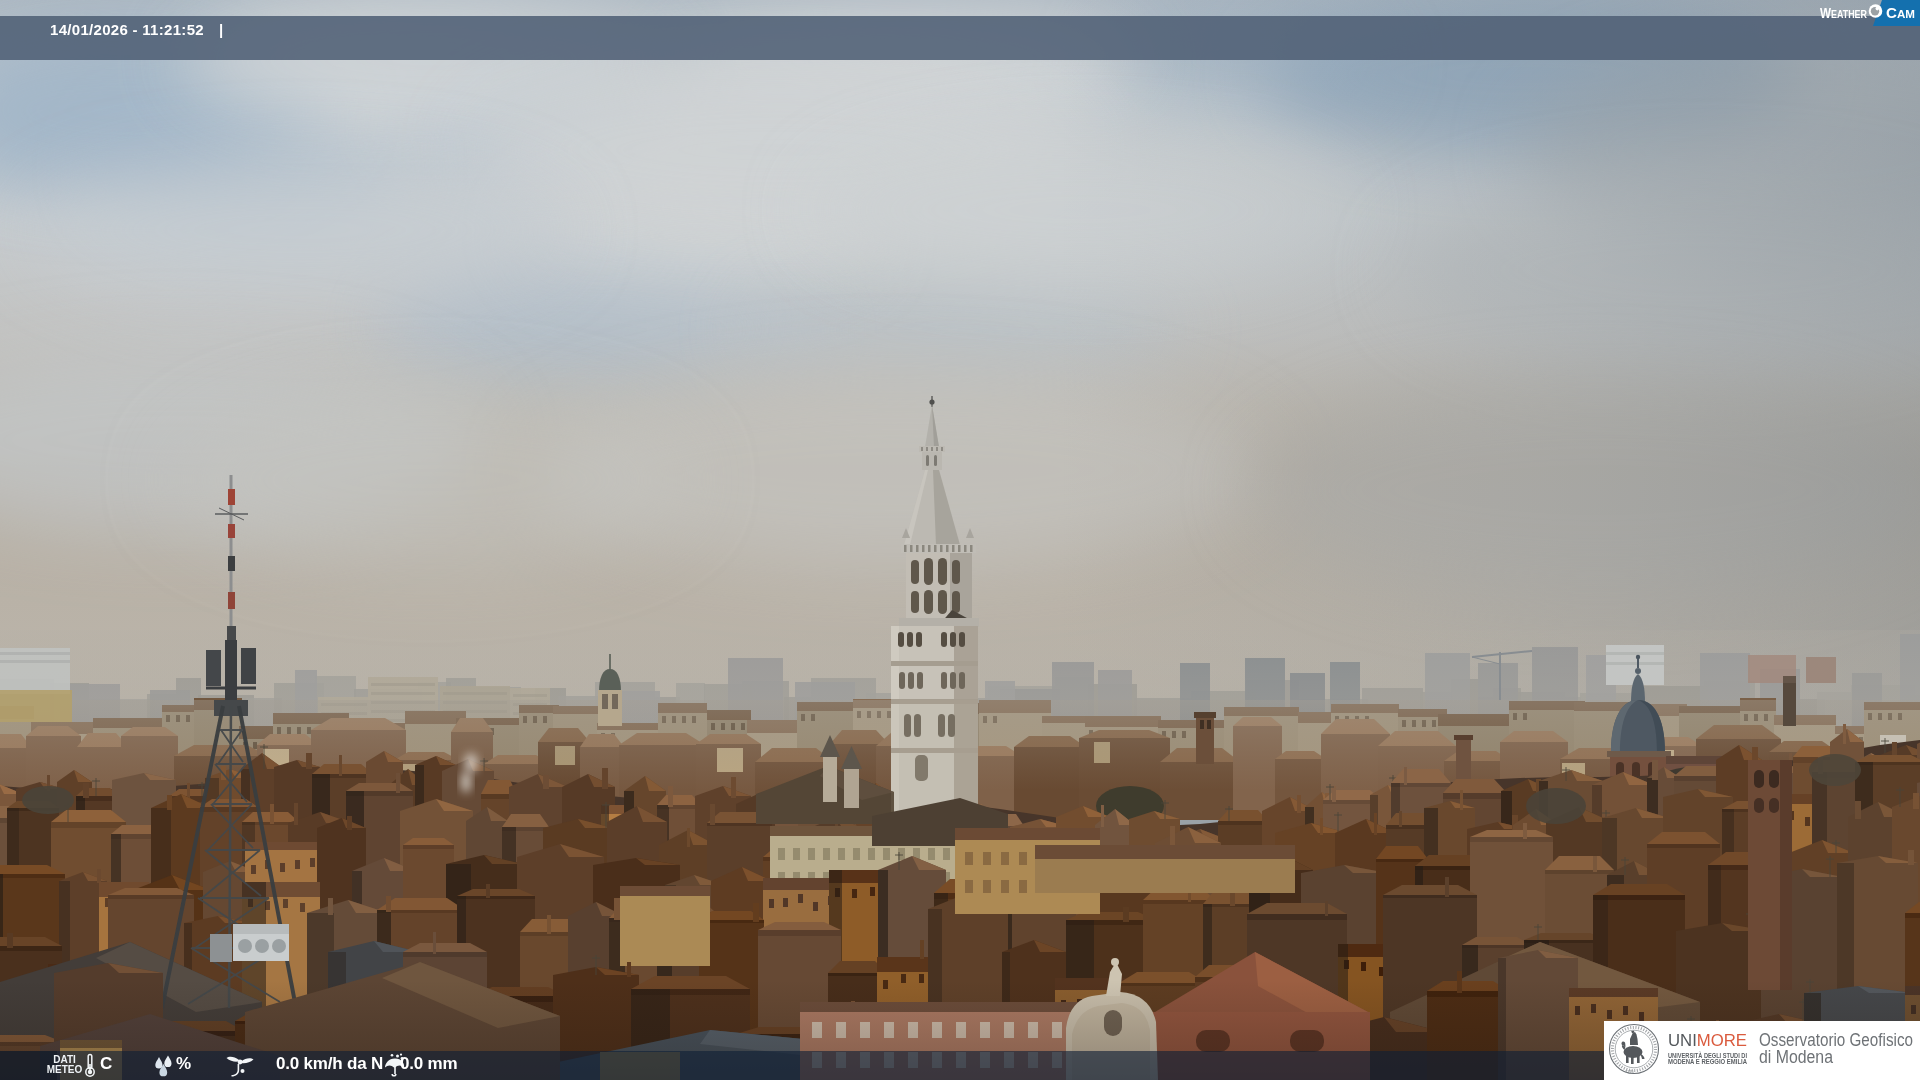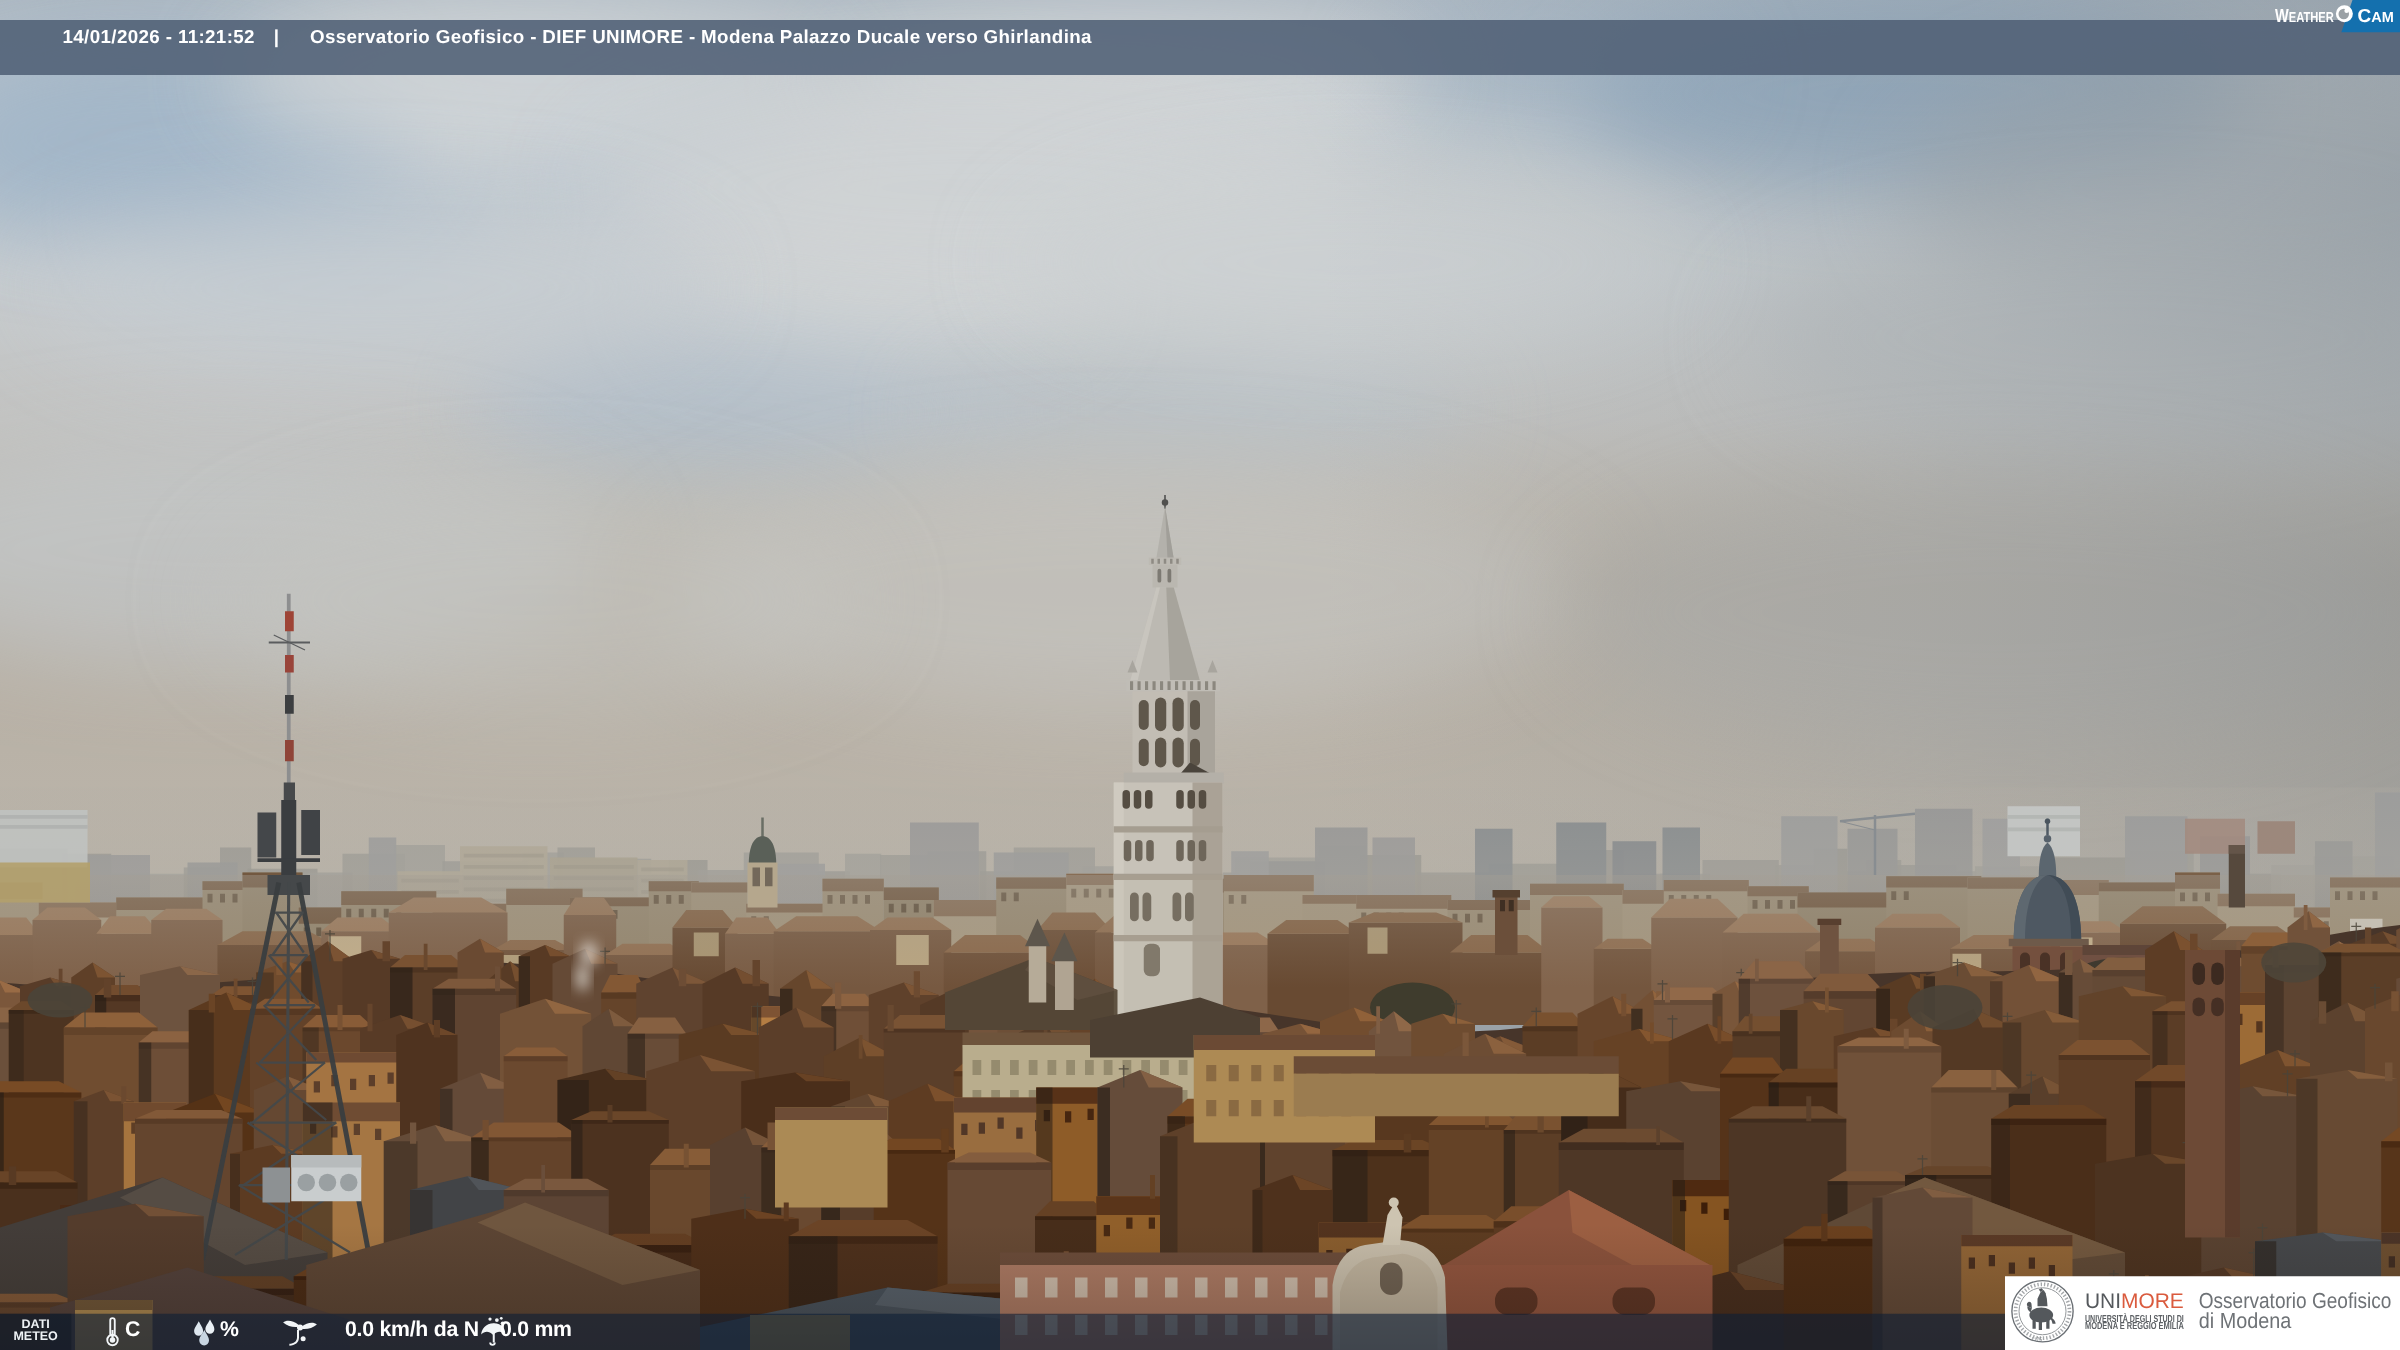--- a/index.html
+++ b/index.html
@@ -2,21 +2,21 @@
 <html><head>
 <meta charset="utf-8">
 <style>
 html,body{margin:0;padding:0;width:1920px;height:1080px;overflow:hidden;background:#9aa2a8;}
 #stage{position:relative;width:1920px;height:1080px;font-family:"Liberation Sans",sans-serif;}
 #scene{position:absolute;left:0;top:0;}
 .hdr{position:absolute;left:0;top:16px;width:1920px;height:44px;background:rgba(80,96,117,0.88);color:#fff;font-weight:bold;font-size:15px;}
 .wc{position:absolute;right:0;top:0;}
 .hdr .t{position:absolute;top:5px;letter-spacing:0.3px;white-space:pre;}
 .bbar{position:absolute;left:0;top:1051px;width:1920px;height:29px;background:rgba(14,31,53,0.62);color:#fff;}
-.bbar .lab{position:absolute;top:4px;font-size:10px;font-weight:bold;line-height:10px;text-align:center;color:#eef2f5;}
+.bbar .lab{position:absolute;top:4px;font-size:10px;font-weight:bold;line-height:10px;text-align:center;color:#eef2f5;padding-left:36px;}
 .bbar .v{position:absolute;top:3px;font-size:17px;font-weight:bold;color:#fff;letter-spacing:-0.2px;}
 .uni{position:absolute;left:1604px;top:1021px;width:316px;height:59px;background:#fff;}
 </style>
 </head>
 <body>
 <div id="stage">
 <svg id="scene" width="1920" height="1080" viewBox="0 0 1920 1080">
 <defs>
 <linearGradient id="sky" x1="0" y1="0" x2="0" y2="1">
  <stop offset="0" stop-color="#aeb9c3"></stop>
@@ -1408,21 +1408,20 @@
 
 <linearGradient id="botshade" x1="0" y1="0" x2="0" y2="1">
 <stop offset="0" stop-color="#1e140c" stop-opacity="0"></stop>
 <stop offset="1" stop-color="#1e140c" stop-opacity="0.28"></stop>
 </linearGradient>
 <rect x="0" y="980" width="1920" height="100" fill="url(#botshade)"></rect>
 </svg>
 <div class="hdr">
   <div class="t" style="left:50px;">14/01/2026 - 11:21:52</div>
   <div class="t" style="left:219px;">|</div>
-  <div class="t" style="left:248px;">Osservatorio Geofisico - DIEF UNIMORE - Modena Palazzo Ducale verso Ghirlandina</div>
 </div>
 <svg class="wc" width="110" height="26" viewBox="0 0 110 26">
   <polygon points="72,0 110,0 110,26 63,26" fill="#1470ae"></polygon>
   <text x="10" y="17.5" fill="#fff" font-weight="bold" font-family="Liberation Sans" font-size="15" textLength="47" lengthAdjust="spacingAndGlyphs">W<tspan font-size="11.5">EATHER</tspan></text>
   <circle cx="65.5" cy="11" r="6.8" fill="#fff"></circle>
   <circle cx="65" cy="11.2" r="4.2" fill="#9ba1a5"></circle>
   <circle cx="67.3" cy="8.6" r="1.8" fill="#fff"></circle>
   <text x="76" y="17.5" fill="#fff" font-weight="bold" font-family="Liberation Sans" font-size="15" textLength="29" lengthAdjust="spacingAndGlyphs">C<tspan font-size="11.5">AM</tspan></text>
 </svg>
 <div class="bbar">

